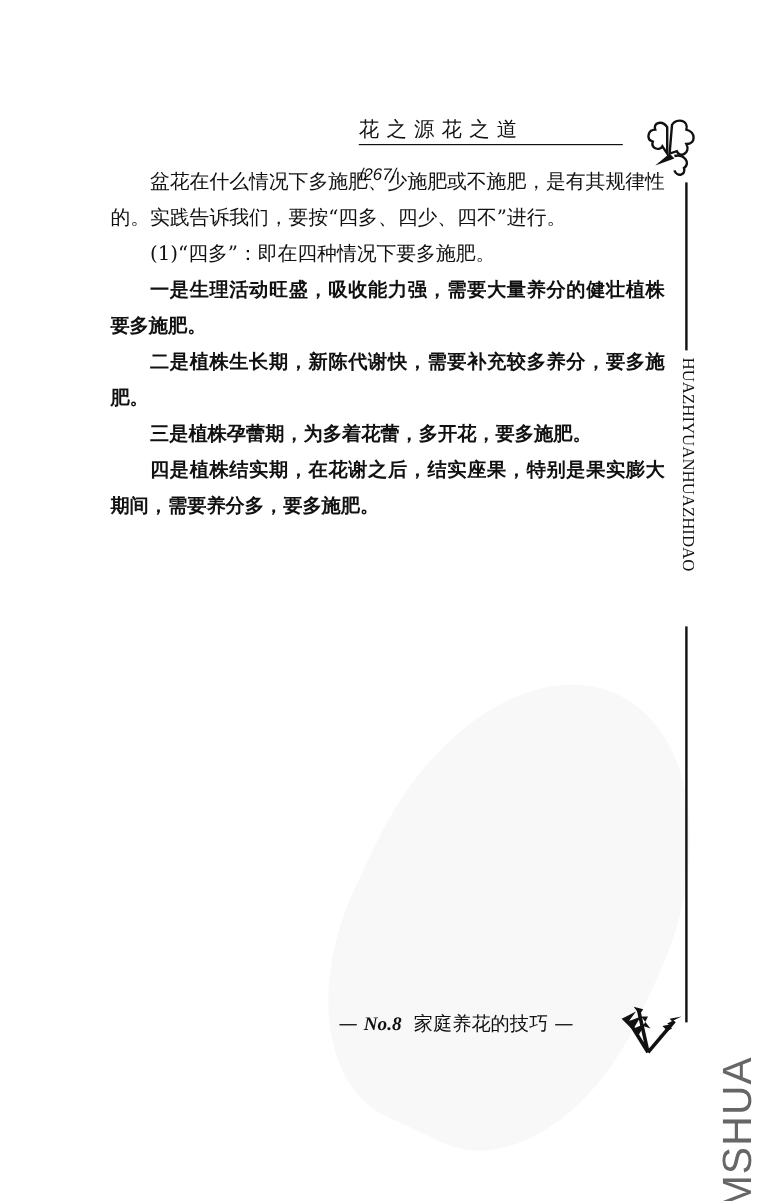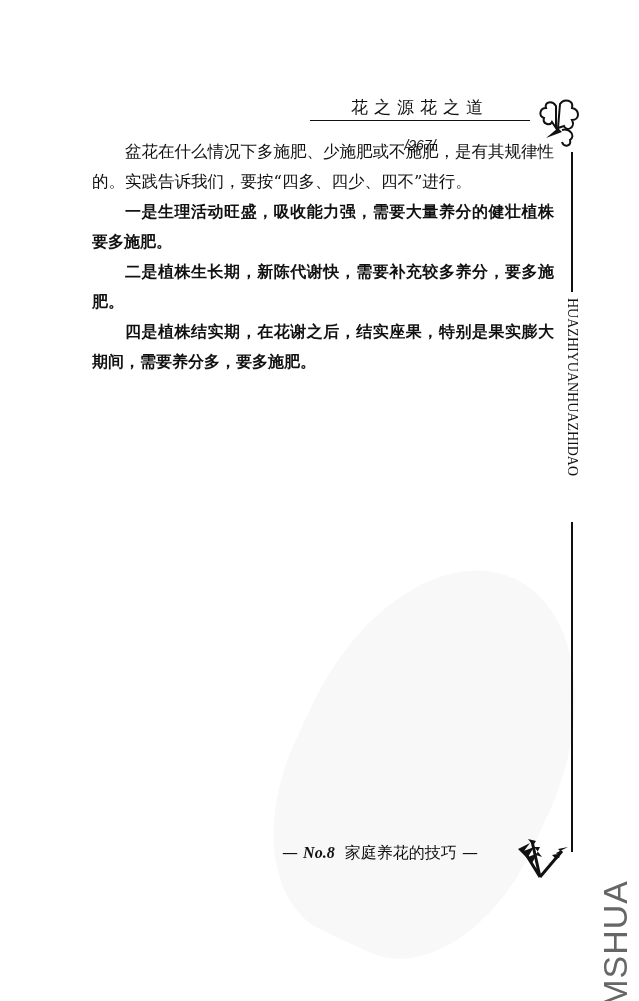--- a/index.html
+++ b/index.html
@@ -2,22 +2,21 @@
 <html><head>
 <meta charset="utf-8">
 <style>
   html, body { margin: 0; padding: 0; }
   body {
     width: 639px; height: 1001px; position: relative; overflow: hidden;
     background: #ffffff; color: #111;
     font-family: "DejaVu Serif", "Liberation Serif", serif;
   }
   .header {
-    position: absolute; left: 310px; top: 96px; width: 220px;
-    text-align: center;
+    position: absolute; left: 299px; top: 96px; width: 220px;
   }
   .header-title {
     font-size: 17px; letter-spacing: 6px; padding-bottom: 1px;
     border-bottom: 1.5px solid #111; display: block;
   }
   .page-num {
     font-size: 14px; font-style: italic; font-family: "Liberation Sans", sans-serif;
     margin-top: 16px; display: block;
   }
   .flower-icon { position: absolute; left: 536px; top: 98px; width: 46px; height: 52px; }
@@ -71,22 +70,24 @@
   <path d="M26 32 C34 30, 40 38, 34 42 C36 48, 28 50, 26 44" fill="#fff" stroke="#111" stroke-width="2"></path>
   <path d="M22 30 L10 40 L26 34 Z" fill="#111"></path>
 </svg>
 
 <div class="vline" style="top:152px; height:140px;"></div>
 <div class="side-text">HUAZHIYUANHUAZHIDAO</div>
 <div class="vline" style="top:522px; height:330px;"></div>
 
 <div class="body-text">
   <p class="para indent">盆花在什么情况下多施肥、少施肥或不施肥，是有其规律性的。实践告诉我们，要按“四多、四少、四不”进行。</p>
+  <p class="para indent">(1)“四多”：即在四种情况下要多施肥。</p>
   <p class="para indent bold">一是生理活动旺盛，吸收能力强，需要大量养分的健壮植株要多施肥。</p>
   <p class="para indent bold">二是植株生长期，新陈代谢快，需要补充较多养分，要多施肥。</p>
+  <p class="para indent bold">三是植株孕蕾期，为多着花蕾，多开花，要多施肥。</p>
   <p class="para indent bold">四是植株结实期，在花谢之后，结实座果，特别是果实膨大期间，需要养分多，要多施肥。</p>
 </div>
 
 <div class="footer">
   <span>— </span><span class="no">No.8</span>&nbsp; <span>家庭养花的技巧</span><span> —</span>
 </div>
 
 <svg class="pine-icon" viewBox="0 0 60 42">
   <path d="M30 40 L14 14 M30 40 L22 4 M30 40 L52 14" stroke="#111" stroke-width="3" fill="none"></path>
   <path d="M8 12 L20 6 L14 14 L24 10 L18 20 L28 16 L22 26 Z" fill="#111"></path>

